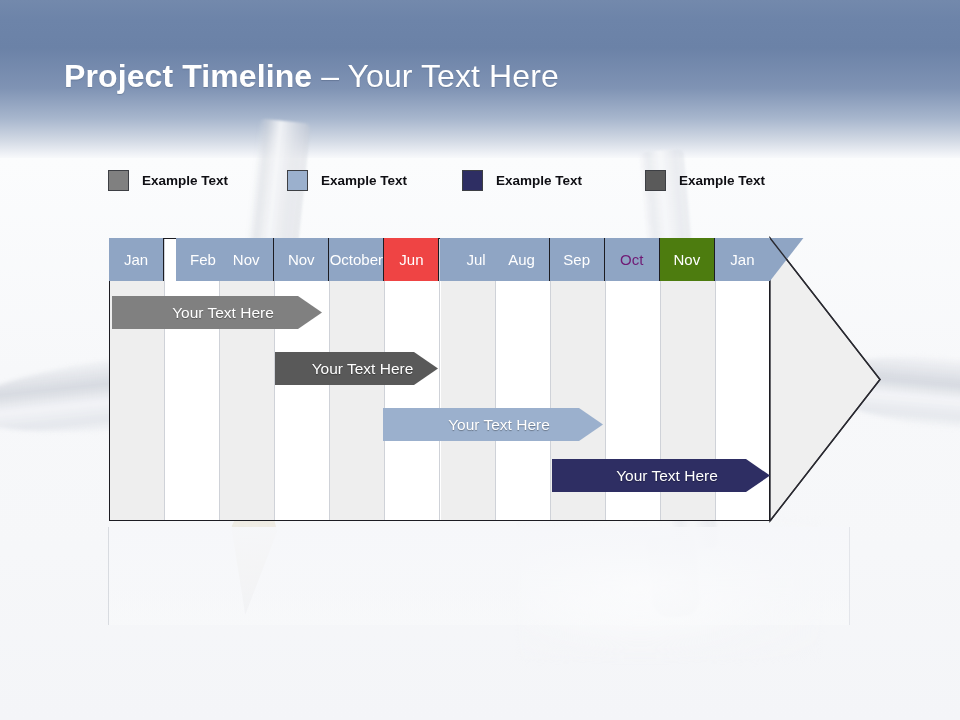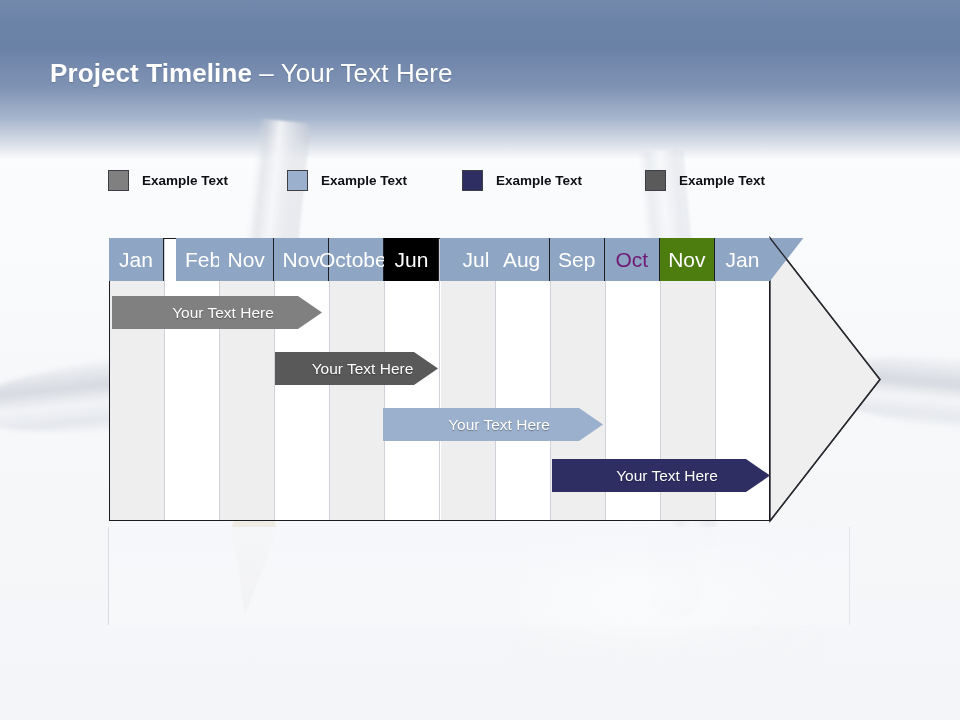--- a/index.html
+++ b/index.html
@@ -133,22 +133,22 @@
     left: 108px; top: 527px;
     width: 742px; height: 98px;
     background: linear-gradient(180deg, rgba(246,247,250,0.95), rgba(250,251,252,0.4));
     border-left: 1px solid #d8dbe0;
     border-right: 1px solid #e3e5ea;
   }
 
   
   .title {
     position: absolute;
-    left: 50px; top: 58px;
-    font-size: 26px;
+    left: 64px; top: 58px;
+    font-size: 32px;
     color: #ffffff;
     letter-spacing: 0.1px;
     white-space: nowrap;
     text-shadow: 0 1px 1px rgba(40,55,80,0.25);
   }
   .title .strong { font-weight: bold; }
   .title .light  { font-weight: normal; }
 
   
   .legend { position: absolute; left: 0; top: 0; width: 960px; }
@@ -192,21 +192,21 @@
   }
   .month {
     position: absolute;
     top: 0; height: 43px;
     background: #8fa5c4;
     border-right: 1.3px solid #1c1c22;
     display: flex;
     align-items: center;
     justify-content: center;
     color: #ffffff;
-    font-size: 21px;
+    font-size: 15px;
   }
   .month:last-child { border-right: none; }
 
   
   .arrow-head { position: absolute; left: 760px; top: 236px; }
 
   
   .bar {
     position: absolute;
     height: 33px;
@@ -283,21 +283,21 @@
         <div class="col" style="left: 495.75px; width: 55.0833px;"></div>
         <div class="col shade" style="left: 550.833px; width: 55.0833px;"></div>
         <div class="col" style="left: 605.917px; width: 55.0833px;"></div>
       </div>
       <div class="header-row" style="left: 109px; top: 238px; width: 661px;">
         <div class="month" style="left: 0px; width: 55.0833px; background: rgb(143, 165, 196); color: rgb(255, 255, 255);">Jan</div>
         <div class="month" style="left: 67px; width: 55.0833px; background: rgb(143, 165, 196); color: rgb(255, 255, 255);">Feb</div>
         <div class="month" style="left: 110.167px; width: 55.0833px; background: rgb(143, 165, 196); color: rgb(255, 255, 255);">Nov</div>
         <div class="month" style="left: 165.25px; width: 55.0833px; background: rgb(143, 165, 196); color: rgb(255, 255, 255);">Nov</div>
         <div class="month" style="left: 220.333px; width: 55.0833px; background: rgb(143, 165, 196); color: rgb(255, 255, 255);">October</div>
-        <div class="month" style="left: 275.417px; width: 55.0833px; background: #000000; color: rgb(255, 255, 255);">Jun</div>
+        <div class="month" style="left: 275.417px; width: 55.0833px; background: #ef4444; color: rgb(255, 255, 255);">Jun</div>
         <div class="month" style="left: 330.5px; width: 74px; background: rgb(143, 165, 196); color: rgb(255, 255, 255);">Jul</div>
         <div class="month" style="left: 385.583px; width: 55.0833px; background: rgb(143, 165, 196); color: rgb(255, 255, 255);">Aug</div>
         <div class="month" style="left: 440.667px; width: 55.0833px; background: rgb(143, 165, 196); color: rgb(255, 255, 255);">Sep</div>
         <div class="month" style="left: 495.75px; width: 55.0833px; background: rgb(143, 165, 196); color: #701a75;">Oct</div>
         <div class="month" style="left: 550.833px; width: 55.0833px; background: #4d7c0f; color: rgb(255, 255, 255);">Nov</div>
         <div class="month" style="left: 605.917px; width: 55.0833px; background: rgb(143, 165, 196); color: rgb(255, 255, 255);">Jan</div>
       </div>
       <div class="bar" style="left: 112px; top: 296px; width: 210px; background: rgb(128, 128, 128); color: rgb(255, 255, 255); clip-path: polygon(0px 0px, calc(100% - 24px) 0px, 100% 50%, calc(100% - 24px) 100%, 0px 100%); filter: drop-shadow(rgba(0, 0, 0, 0.28) 0px 1px 1px);">
         <span class="bar-label">Your  Text Here</span>
       </div>

